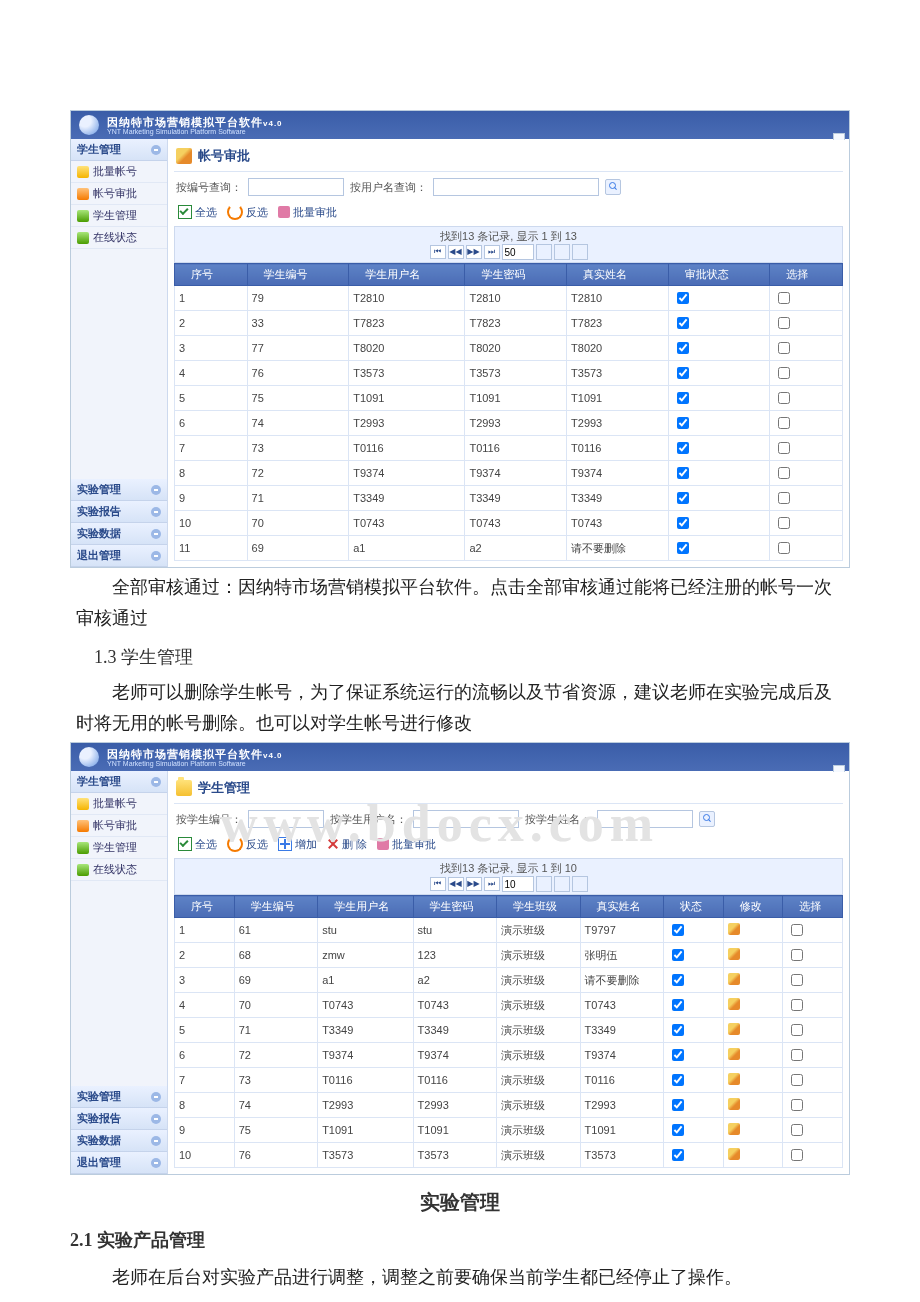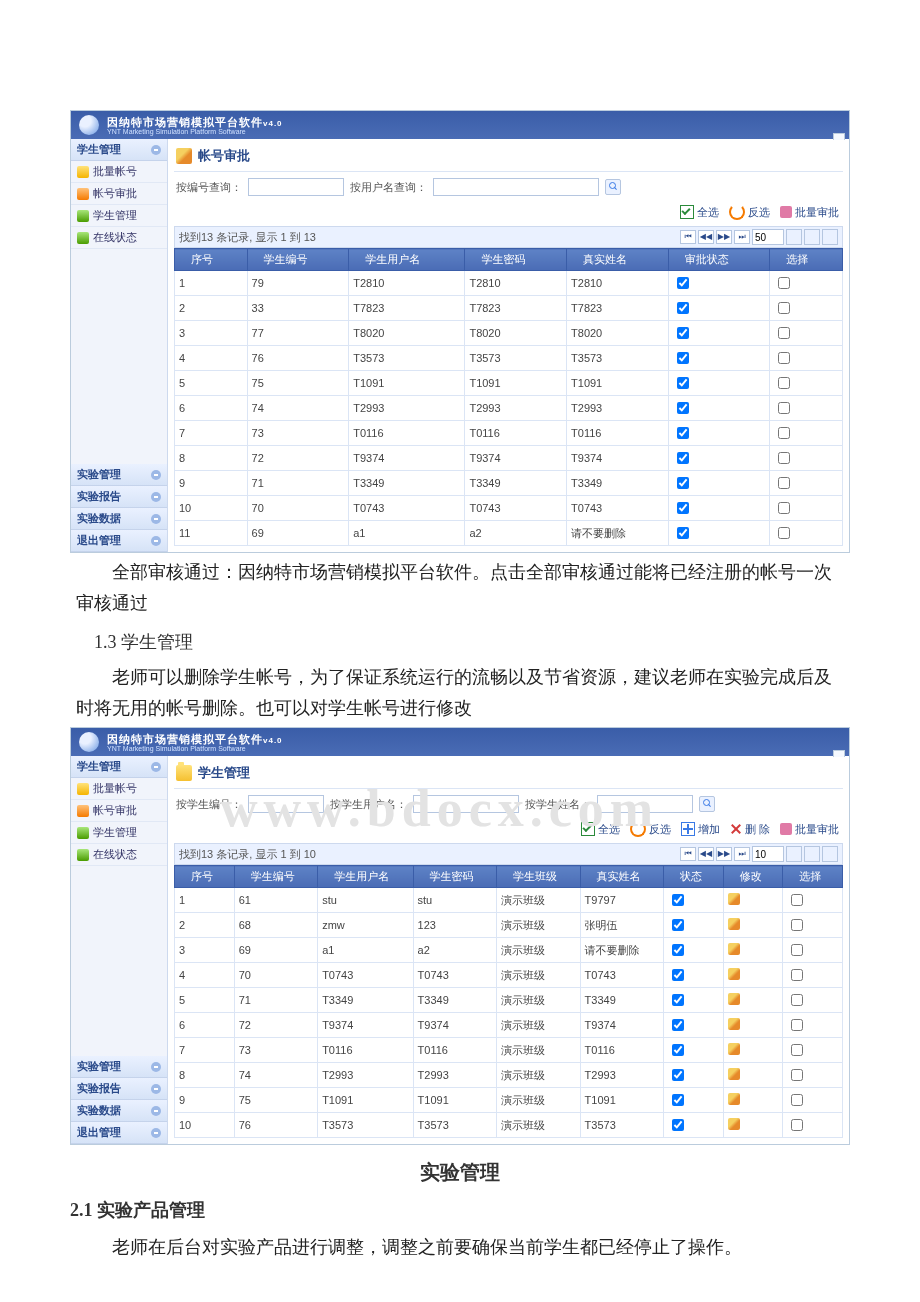--- a/index.html
+++ b/index.html
@@ -101,39 +101,39 @@
     width: 14px; height: 14px; border: 1px solid #b5c6e0; border-radius:2px;
     background: #eaf1ff; position: relative; display:inline-block;
   }
   .search-icon::before{
     content:""; position:absolute; left:3px; top:2px; width:5px; height:5px; border:1px solid #3a7ae6; border-radius:50%;
   }
   .search-icon::after{
     content:""; position:absolute; left:8px; top:8px; width:3px; height:1px; background:#3a7ae6; transform:rotate(45deg);
   }
   .toolbar-right {
-    display:flex; align-items:center; gap:10px; justify-content:flex-end;
+    display:flex; align-items:center; gap:10px; 
     padding: 2px 4px 6px 4px; font-size:11px; color:#2a4a8a;
   }
   .tool { display:flex; align-items:center; gap:3px; }
   .ti { width:12px; height:12px; display:inline-block; }
   .ti-check { border:1px solid #2a8a3a; position:relative; }
   .ti-check::after{content:"";position:absolute;left:1px;top:2px;width:6px;height:3px;border-left:2px solid #2a8a3a;border-bottom:2px solid #2a8a3a;transform:rotate(-45deg);}
   .ti-refresh { border:2px solid #f57a00; border-radius:50%; border-top-color:transparent; }
   .ti-add { background:#fff; border:1px solid #3a7ae6; position:relative; }
   .ti-add::before,.ti-add::after{content:"";position:absolute;background:#3a7ae6;}
   .ti-add::before{left:5px;top:1px;width:2px;height:10px;}
   .ti-add::after{left:1px;top:5px;width:10px;height:2px;}
   .ti-del { position:relative; }
   .ti-del::before,.ti-del::after{content:"";position:absolute;left:0;top:5px;width:12px;height:2px;background:#d43a3a;}
   .ti-del::before{transform:rotate(45deg);} .ti-del::after{transform:rotate(-45deg);}
   .ti-users { background:#e07aa6; border-radius:2px; }
   .summary-row {
     display:flex; justify-content:space-between; align-items:center;
-    background:#eaf1ff; border:1px solid #cdd9ee; padding:2px 4px; font-size:11px; color:#555;
+    background:#eaf1ff; border:1px solid #cdd9ee; padding:2px 4px; font-size:11px; color:#555;flex-direction:column;
   }
   .pager { display:flex; align-items:center; gap:2px; }
   .pg-btn { width:14px; height:12px; background:#fff; border:1px solid #b5c6e0; font-size:8px; line-height:12px; text-align:center; color:#2a4a8a; }
   .pg-size { width: 26px; height:14px; border:1px solid #b5c6e0; font-size:10px; padding:0 2px; }
   .pg-go { width:14px; height:14px; border:1px solid #b5c6e0; background:#eaf1ff; display:inline-block; }
   .pg-ico { width:14px; height:14px; border:1px solid #b5c6e0; background:#eaf1ff; display:inline-block; }
   table.data { width:100%; border-collapse:collapse; font-size:11px; }
   table.data th {
     background: linear-gradient(#5e82c6,#4a6cb5); color:#fff; font-weight:normal;
     padding:3px 16px; text-align:left; border:1px solid #3a5da8; white-space:nowrap;

